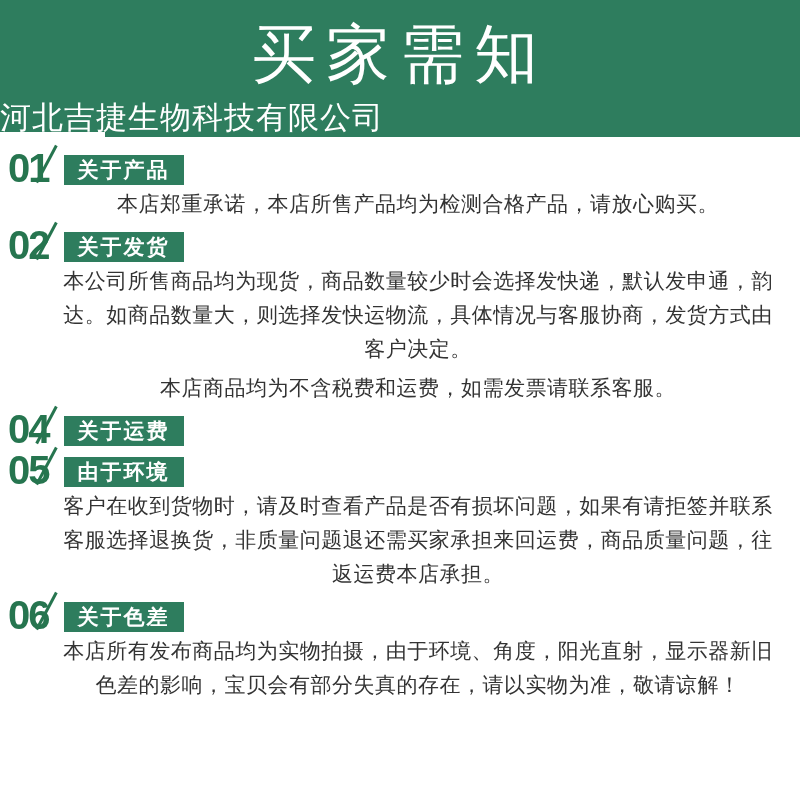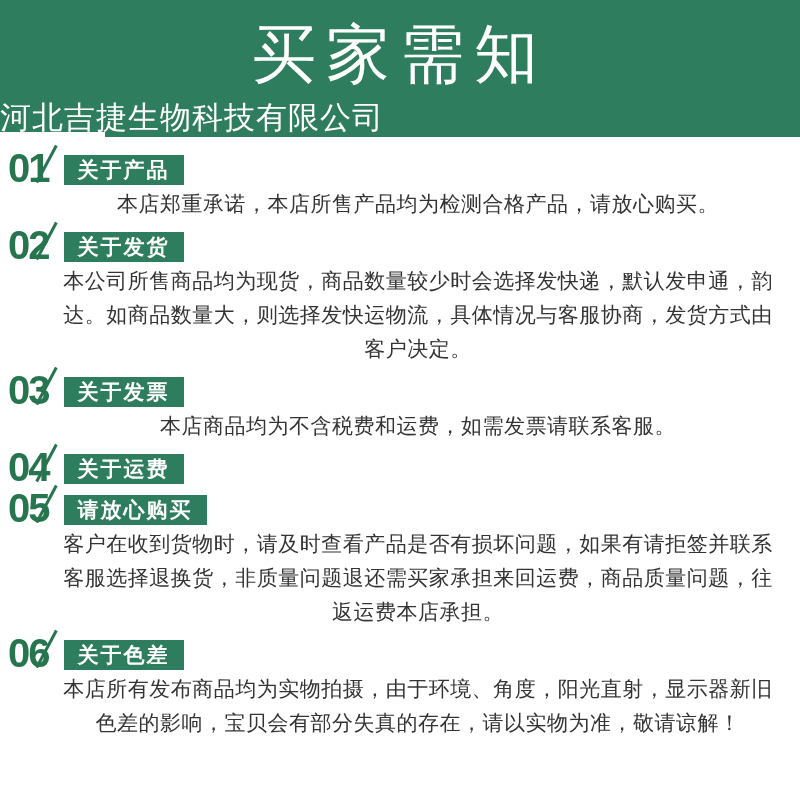--- a/index.html
+++ b/index.html
@@ -75,41 +75,36 @@
   <div class="section">
     <div class="section-head">
       <span class="num">02</span>
       <span class="slash"></span>
       <span class="badge">关于发货</span>
     </div>
     <p class="body-text">本公司所售商品均为现货，商品数量较少时会选择发快递，默认发申通，韵达。如商品数量大，则选择发快运物流，具体情况与客服协商，发货方式由客户决定。</p>
   </div>
 
   <div class="section">
-    <div class="section-head">
-      <span class="num">03</span>
-      <span class="slash"></span>
-      <span class="badge">关于发票</span>
-    </div>
     <p class="body-text">本店商品均为不含税费和运费，如需发票请联系客服。</p>
   </div>
 
   <div class="section">
     <div class="section-head">
       <span class="num">04</span>
       <span class="slash"></span>
       <span class="badge">关于运费</span>
     </div>
   </div>
 
   <div class="section">
     <div class="section-head">
       <span class="num">05</span>
       <span class="slash"></span>
-      <span class="badge">请放心购买</span>
+      <span class="badge">由于环境</span>
     </div>
     <p class="body-text">客户在收到货物时，请及时查看产品是否有损坏问题，如果有请拒签并联系客服选择退换货，非质量问题退还需买家承担来回运费，商品质量问题，往返运费本店承担。</p>
   </div>
 
   <div class="section">
     <div class="section-head">
       <span class="num">06</span>
       <span class="slash"></span>
       <span class="badge">关于色差</span>
     </div>

